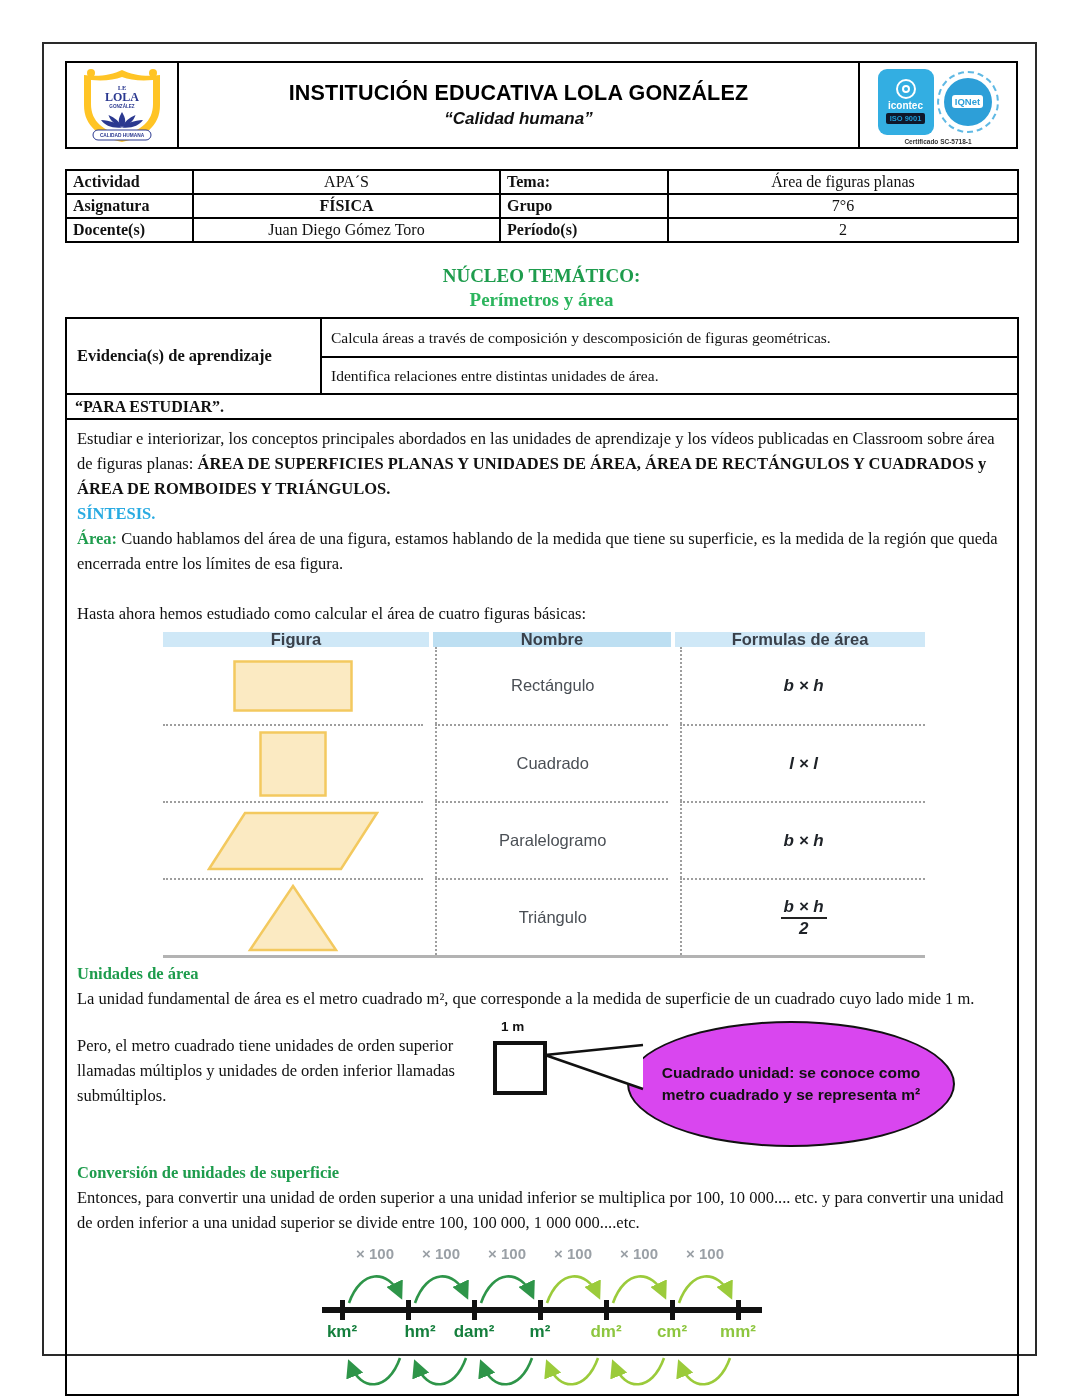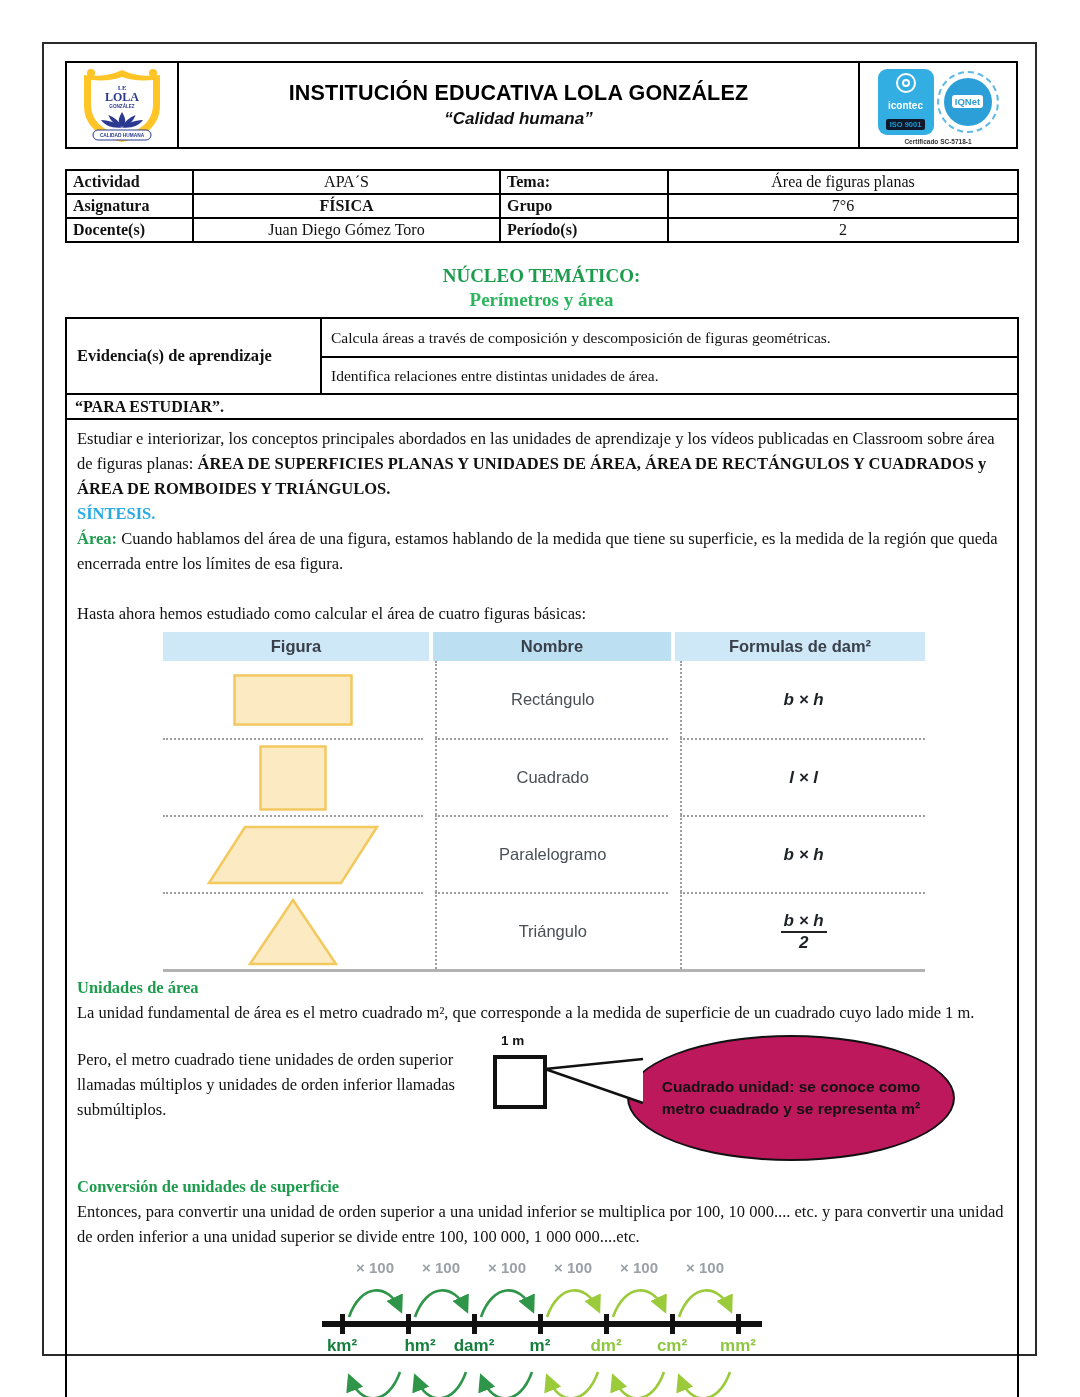--- a/index.html
+++ b/index.html
@@ -15,21 +15,21 @@
   .content { position: absolute; left: 21px; right: 17px; top: 17px; }
 
   
   .header-box { display: flex; border: 2px solid #000; height: 88px; background: #fff; }
   .logo-cell { width: 112px; border-right: 2px solid #000; display: flex; align-items: center; justify-content: center; }
   .title-cell { flex: 1; display: flex; flex-direction: column; align-items: center; justify-content: center; border-radius: 25px; }
   .inst-title { font-family: "Liberation Sans", sans-serif; font-weight: bold; font-size: 21.5px; letter-spacing: .2px; color: #000; }
   .inst-motto { font-family: "Liberation Sans", sans-serif; font-weight: bold; font-style: italic; font-size: 17px; margin-top: 3px; }
   .cert-cell { width: 158px; border-left: 2px solid #000; display: flex; flex-direction: column; align-items: center; justify-content: center; padding-top: 3px; }
   .cert-row { display: flex; align-items: center; gap: 3px; }
-  .icontec { width: 56px; height: 66px; background: #33AEE2; border-radius: 9px; display: flex; flex-direction: column; align-items: center; justify-content: center; gap: 7px; }
+  .icontec { width: 56px; height: 66px; background: #33AEE2; border-radius: 9px; display: flex; flex-direction: column; align-items: center; justify-content: center; gap: 1px; }
   .ic-ring { width: 20px; height: 20px; border: 2.5px solid #fff; border-radius: 50%; display: flex; align-items: center; justify-content: center; }
   .ic-ring i { display:block; width: 8px; height: 8px; border: 2px solid #fff; border-radius: 50%; }
   .ic-name { font-family: "Liberation Sans", sans-serif; color: #fff; font-weight: bold; font-size: 10px; }
   .ic-iso { font-family: "Liberation Sans", sans-serif; background: #0f172a; color: #1B9CD8; font-size: 7.5px; font-weight: bold; padding: 1px 4px; border-radius: 2px; margin-top: 1px; }
   .iqnet { width: 62px; height: 62px; border-radius: 50%; background: #fff; border: 2px dashed #5fb9e4; display: flex; align-items: center; justify-content: center; }
   .iqnet-mid { width: 48px; height: 48px; border-radius: 50%; background: #2D9FD8; display: flex; align-items: center; justify-content: center; }
   .iqnet-core { font-family: "Liberation Sans", sans-serif; background: #fff; border-radius: 3px; color: #2D9FD8; font-weight: bold; font-size: 9.5px; padding: 1px 3px; }
   .cert-id { font-family: "Liberation Sans", sans-serif; font-size: 6.5px; color: #333; margin-top: 3px; font-weight: bold; }
 
   
@@ -59,38 +59,38 @@
   .content-box { border: 2px solid #000; border-top: none; width: 954px; padding: 6px 10px 0 10px; }
   .p { font-size: 16.5px; line-height: 25px; }
   .sintesis { color: #29ABE2; font-weight: bold; font-size: 16.5px; line-height: 25px; }
   .green-label { color: #1E9C4D; font-weight: bold; }
   .spacer { height: 25px; }
   .sec-head { color: #1E9C4D; font-weight: bold; font-size: 16.5px; line-height: 24px; }
 
   
   .figtab { width: 762px; margin: 6px 0 4px 86px; font-family: "Liberation Sans", sans-serif; border-bottom: 3px solid #b3b3b3; }
   .figtab-head { display: flex; gap: 4px; }
-  .fh { background: #CFE8F7; color: #39404a; font-weight: bold; font-size: 16.5px; height: 29px; display: flex; align-items: center; justify-content: center; }
+  .fh { background: #CFE8F7; color: #39404a; font-weight: bold; font-size: 16.5px; height: 15px; display: flex; align-items: center; justify-content: center; }
   .fh.c1 { width: 266px; } .fh.c2 { width: 238px; background: #BDDFF2; } .fh.c3 { width: 250px; }
   .figrow { display: flex; gap: 12px; }
   .figrow + .figrow .fc { border-top: 2px dotted #9e9e9e; }
   .fc { height: 77px; display: flex; align-items: center; justify-content: center; }
   .fc.c1 { width: 268px; }
   .fc.c2 { width: 240px; border-left: 2px dotted #9e9e9e; color: #4a4f55; font-size: 16.5px; }
   .fc.c3 { width: 252px; border-left: 2px dotted #9e9e9e; font-weight: bold; font-style: italic; font-size: 17px; color: #1f2328; }
   .frac { display: inline-flex; flex-direction: column; align-items: center; line-height: 1.15; }
   .frac .num { border-bottom: 2px solid #222; padding: 0 3px; }
 
   
   .unid-row { display: flex; margin-top: 8px; }
   .unid-p2 { width: 408px; font-size: 16.5px; line-height: 25px; margin: 14px 0 0 0; }
   .sq-diagram { position: relative; flex: 1; height: 132px; }
   .sq-label { position: absolute; left: 16px; top: 0; font-family: "Liberation Sans", sans-serif; font-weight: bold; font-size: 13.5px; }
   .unit-square { position: absolute; left: 8px; top: 22px; width: 54px; height: 54px; border: 4px solid #111; background: #fff; }
-  .bubble { position: absolute; left: 142px; top: 2px; width: 328px; height: 126px; border: 2.5px solid #111; border-radius: 50%; background: #be185d;
+  .bubble { position: absolute; left: 142px; top: 2px; width: 328px; height: 126px; border: 2.5px solid #111; border-radius: 50%; background: #d946ef;
             display: flex; align-items: center; justify-content: center; text-align: center; padding: 0 30px;
             font-family: "Liberation Sans", sans-serif; font-weight: bold; font-size: 15.5px; line-height: 1.4; }
   .tail { position: absolute; left: 58px; top: 24px; }
 
   
   .conv { width: 440px; margin: 10px auto 0; position: relative; font-family: "Liberation Sans", sans-serif; }
   .lblrow { position: relative; height: 20px; }
   .lblrow span { position: absolute; width: 66px; text-align: center; color: #9aa0a6; font-weight: bold; font-size: 15px; }
   .m0{left:20px}.m1{left:86px}.m2{left:152px}.m3{left:218px}.m4{left:284px}.m5{left:350px}
   .conv svg { display: block; }
@@ -197,21 +197,21 @@
         <div class="p">
           <span class="green-label">Área:</span><span> Cuando hablamos del área de una figura, estamos hablando de la medida que tiene su superficie, es la medida de la región que queda encerrada entre los límites de esa figura.</span>
         </div>
         <div class="spacer"></div>
         <div class="p">Hasta ahora hemos estudiado como calcular el área de cuatro figuras básicas:</div>
 
         <div class="figtab">
           <div class="figtab-head">
             <div class="fh c1">Figura</div>
             <div class="fh c2">Nombre</div>
-            <div class="fh c3">Formulas de dam²</div>
+            <div class="fh c3">Formulas de área</div>
           </div>
           <div class="figrow">
             <div class="fc c1">
               <svg width="120" height="52">
                 <rect x="1.5" y="1.5" width="117" height="49" fill="#FBEAC2" stroke="#F3C95F" stroke-width="2.5"></rect>
               </svg>
             </div>
             <div class="fc c2">Rectángulo</div>
             <div class="fc c3">b × h</div>
           </div>

